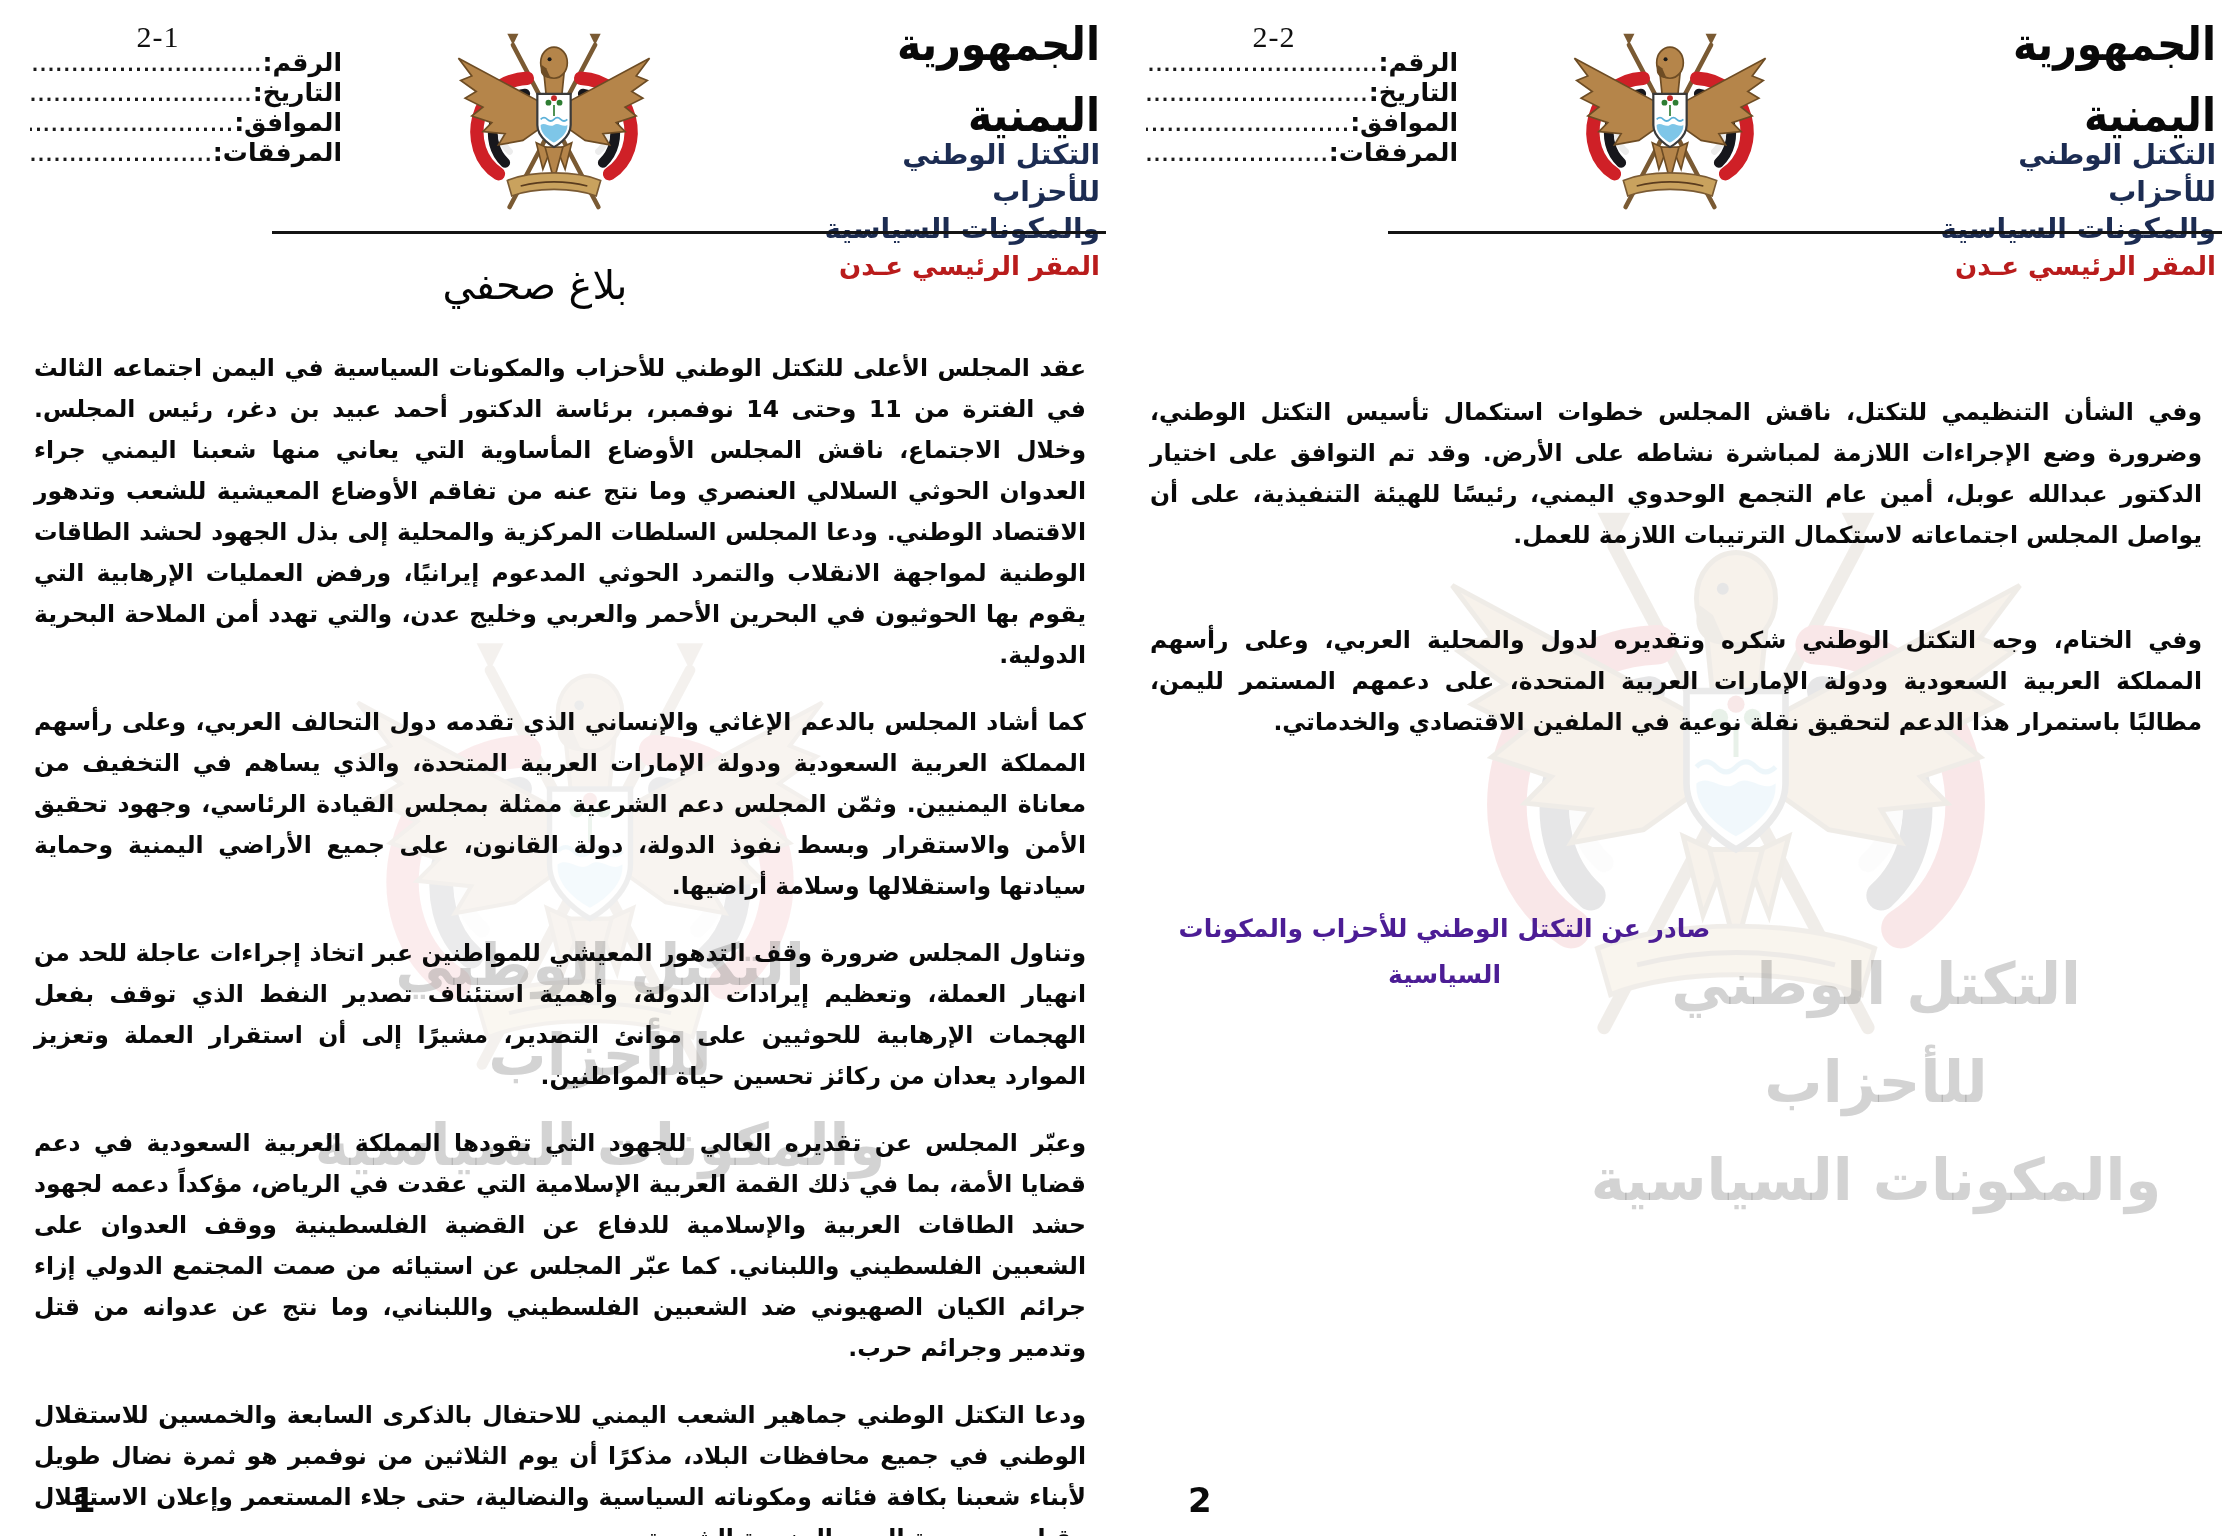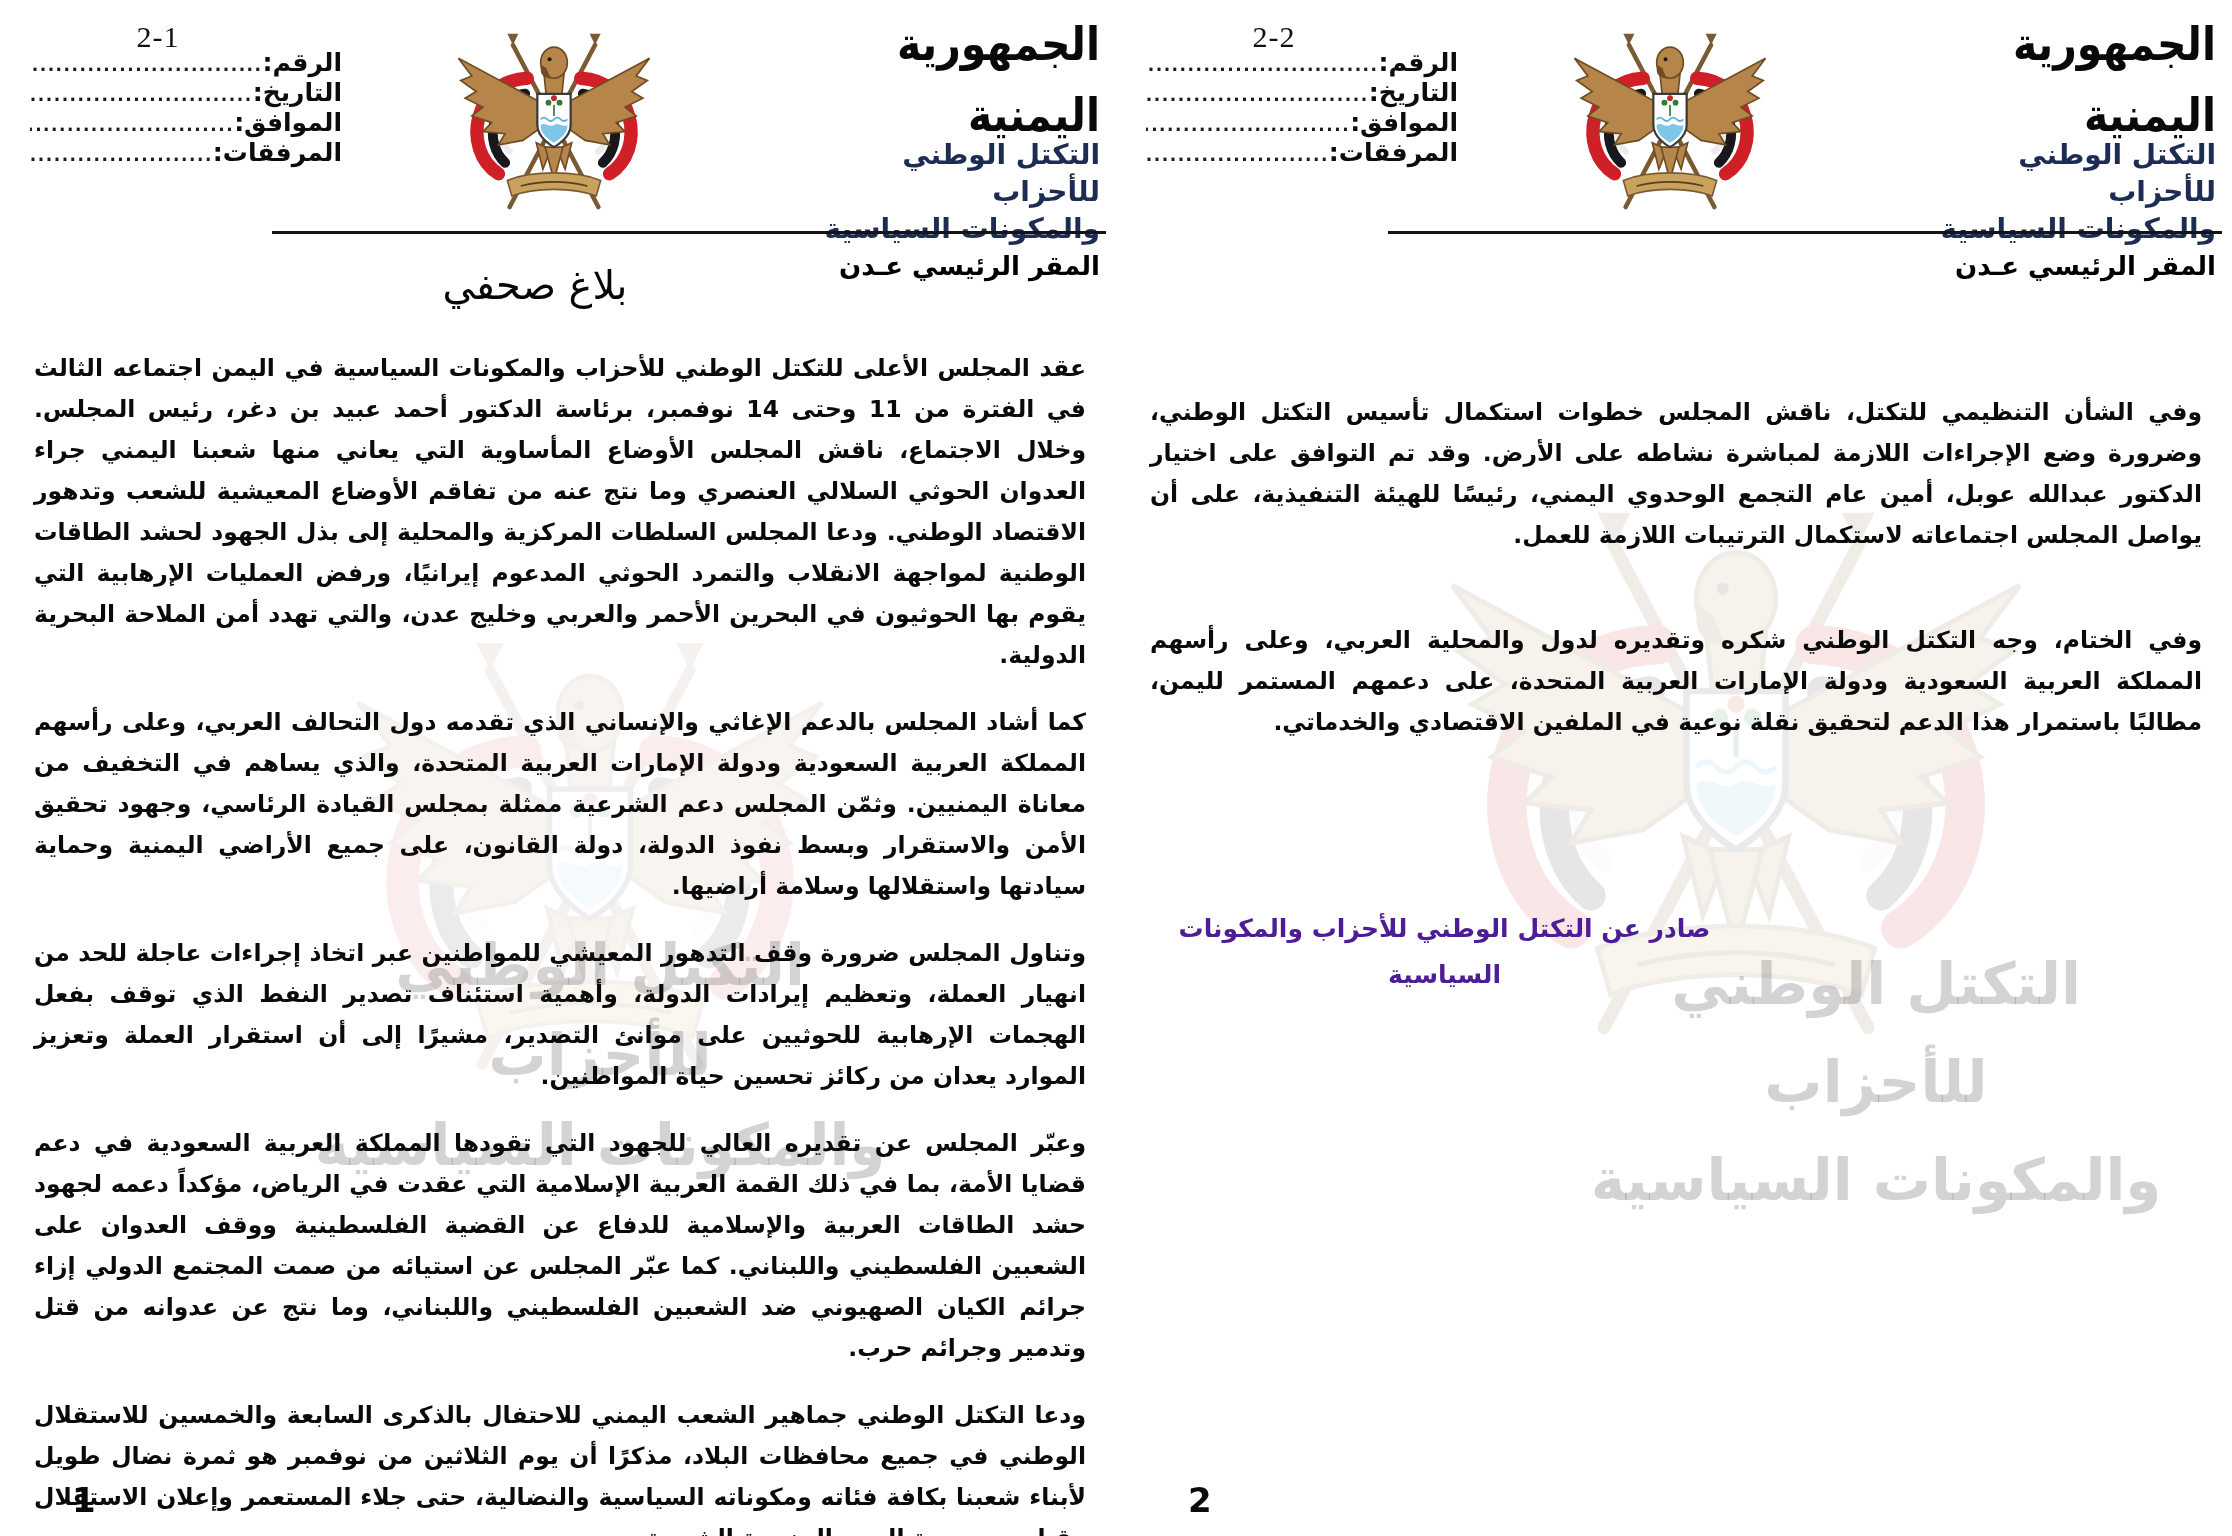--- a/index.html
+++ b/index.html
@@ -21,21 +21,21 @@
   .flabel{white-space:nowrap;font-size:25px;font-weight:bold;}
   .dots{flex:1;overflow:hidden;white-space:nowrap;font-size:17px;letter-spacing:1.5px;
         color:#1a1a1a;font-weight:bold;}
 
   .emblem{position:absolute;top:16px;left:438px;width:232px;height:200px;}
 
   .callig{position:absolute;top:8px;right:16px;width:306px;text-align:right;direction:rtl;}
   .country{font-size:41px;font-weight:bold;color:#090909;line-height:64px;
            transform:scaleY(1.12);transform-origin:top center;letter-spacing:-1px;}
   .org{font-size:28px;font-weight:bold;color:#1c2c52;line-height:37px;letter-spacing:-0.5px;}
-  .hq{font-size:26px;font-weight:bold;color:#000000;line-height:38px;}
+  .hq{font-size:26px;font-weight:bold;color:#b91c1c;line-height:38px;}
 
   .rule{position:absolute;top:231px;left:272px;width:834px;height:3px;background:#141414;}
 
   
   .doc-title{position:absolute;top:262px;left:0;width:1070px;margin:0;text-align:center;
              font-size:40px;font-weight:normal;color:#050505;direction:rtl;}
   .body{position:absolute;left:34px;width:1052px;direction:rtl;text-align:justify;
         font-weight:bold;color:#0a0a0a;font-size:23.5px;line-height:41px;z-index:3;}
   .page-left  .body{top:348px;}
   .page-right .body{top:392px;}

